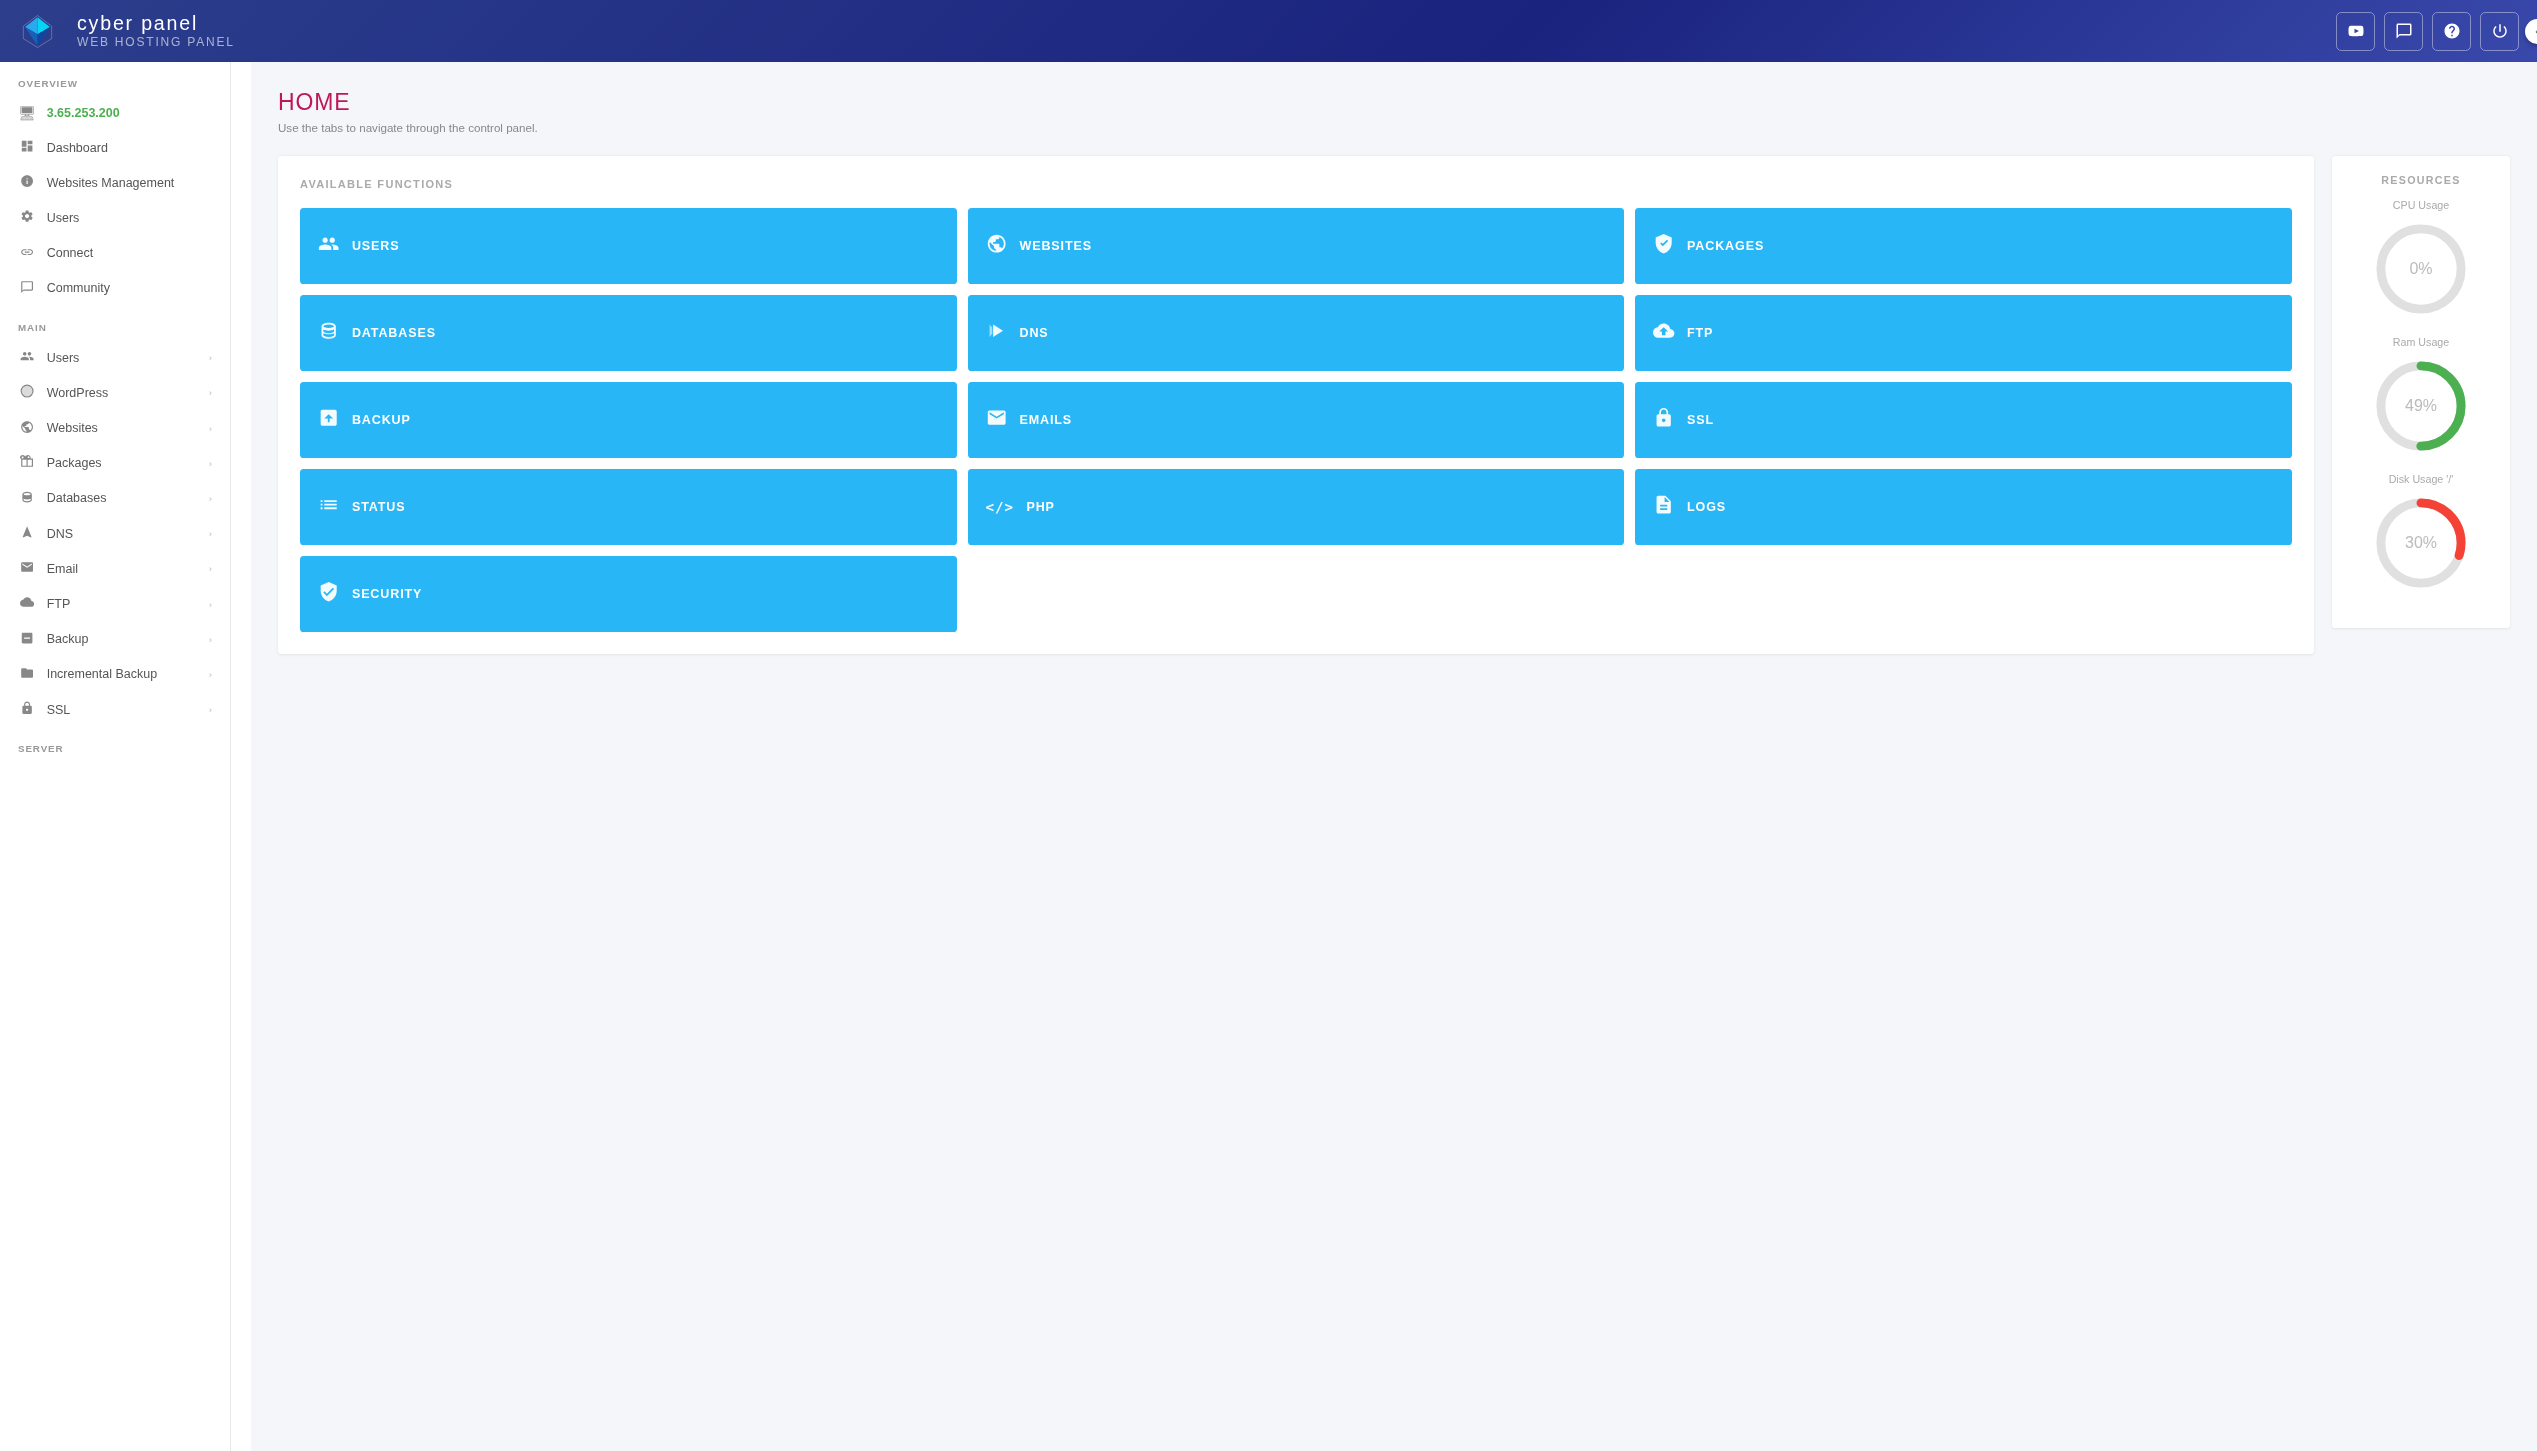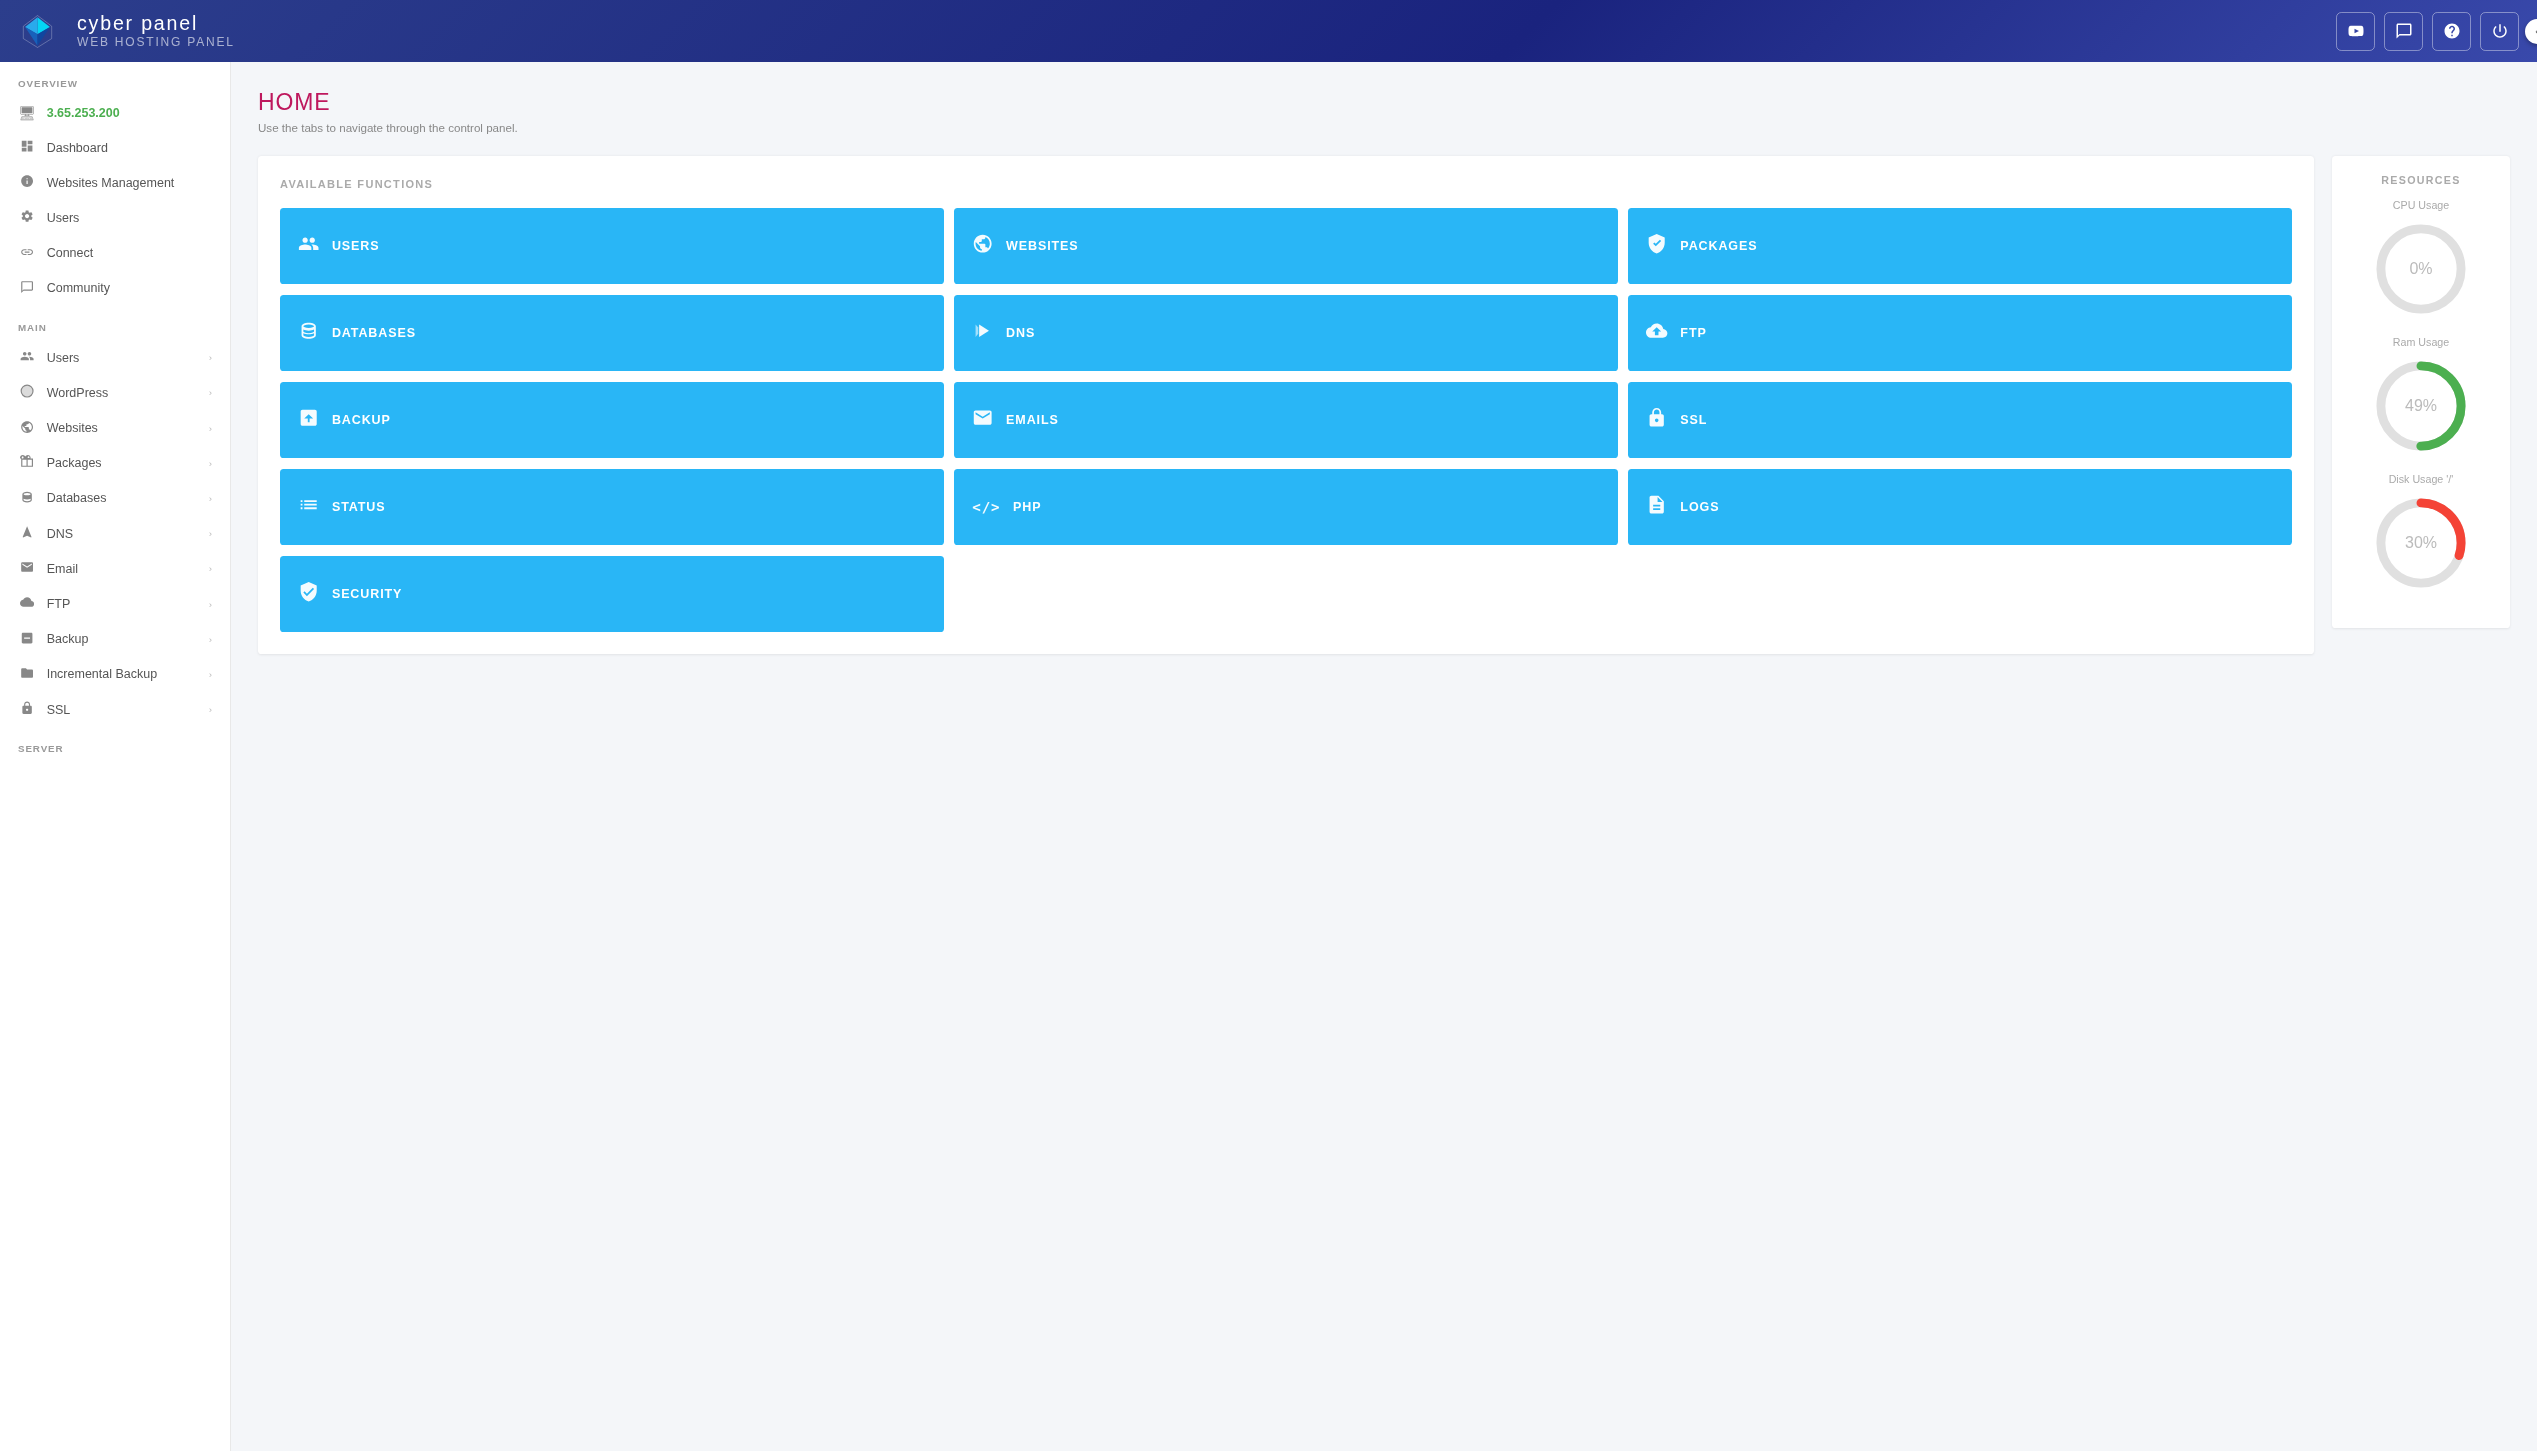--- a/index.html
+++ b/index.html
@@ -75,20 +75,21 @@
       justify-content: center;
       color: white;
       font-size: 16px;
     }
 
     
     .main-layout {
       display: flex;
       flex: 1;
       overflow: hidden;
+      gap: 20px;
     }
 
     
     .sidebar {
       width: 231px;
       background: #fff;
       border-right: 0.9px solid #e8e8e8;
       overflow-y: auto;
       flex-shrink: 0;
       padding-bottom: 18px;

